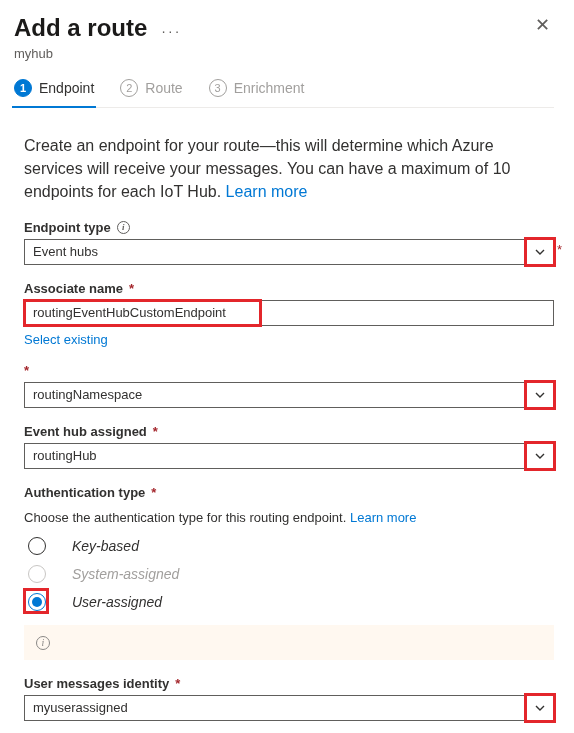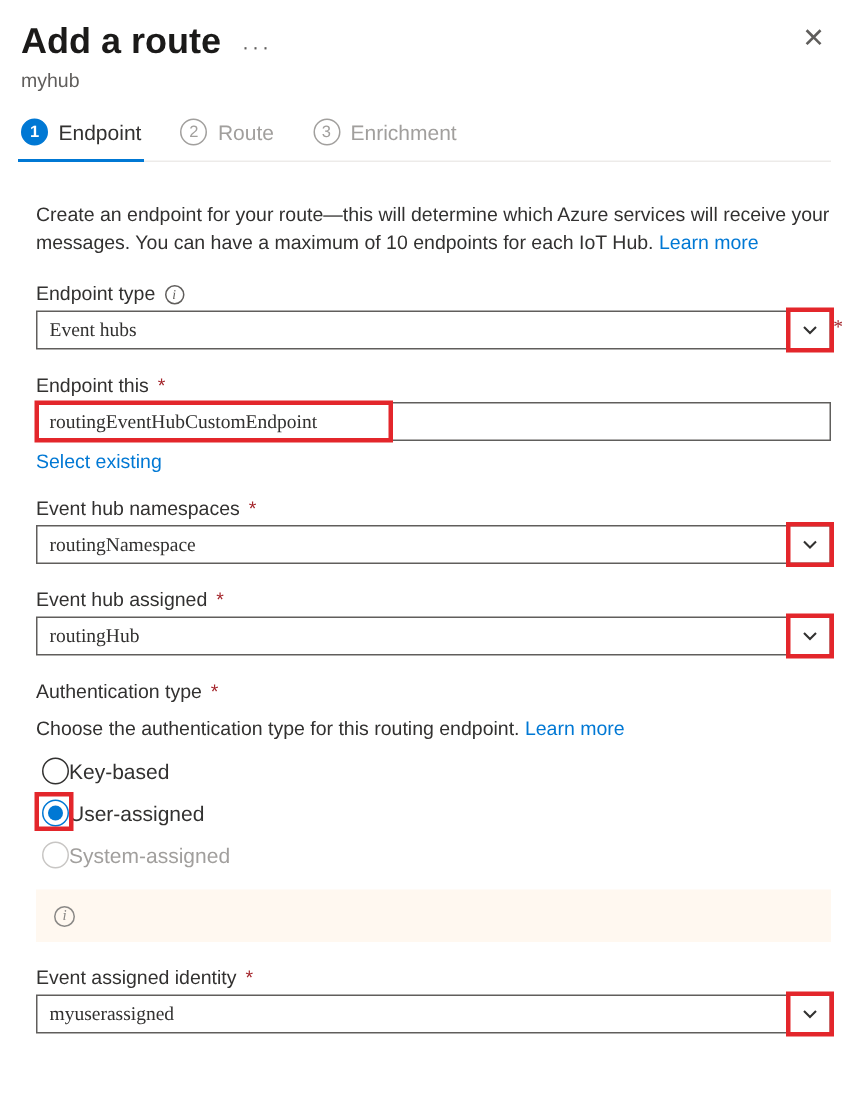--- a/index.html
+++ b/index.html
@@ -22,45 +22,45 @@
 
   .steps { display:flex; gap:26px; margin-top:18px; padding-left:0; }
   .step { display:flex; align-items:center; gap:7px; font-size:14px; color:#a19f9d; padding-bottom:10px; position:relative;}
   .step .circle { width:18px; height:18px; border-radius:50%; border:1px solid #a19f9d; display:flex; align-items:center; justify-content:center; font-size:11px; color:#a19f9d; background:#fff;}
   .step.active { color:#323130; font-weight:400;}
   .step.active .circle { background:#0078d4; border-color:#0078d4; color:#fff; font-weight:600;}
   .step.active::after { content:""; position:absolute; left:-2px; right:-2px; bottom:-1px; height:2px; background:#0078d4;}
   .steps-underline { height:1px; background:#edebe9; margin-top:0;}
 
   .body { padding: 18px 20px 8px 24px; }
-  .intro { font-size:13px; line-height:1.45; color:#323130; }
+  .intro { font-size:16px; line-height:1.45; color:#323130; }
   a.link { color:#0078d4; text-decoration:none; cursor:pointer;}
 
   .field { margin-top:16px; }
-  .label-row { display:flex; align-items:flex-end; gap:6px; font-size:13px; color:#323130; margin-bottom:4px;}
+  .label-row { display:flex; align-items:center; gap:6px; font-size:13px; color:#323130; margin-bottom:4px;font-weight:bold;}
   .req { color:#a4262c; }
   .info-icon { width:13px; height:13px; border:1px solid #605e5c; border-radius:50%; display:inline-flex; align-items:center; justify-content:center; font-size:9px; color:#605e5c; font-style:italic; font-family:Georgia,serif;}
 
-  .control-row { position:relative; display:flex; align-items:stretch;font-family:Liberation Serif, serif;}
+  .control-row { position:relative; display:flex; align-items:stretch;}
   .select, .text-input {
     width:100%; height:26px; border:1px solid #605e5c; padding:0 8px; font-size:13px; font-family:inherit; background:#fff; color:#323130;
   }
   .select { padding-right:30px; appearance:none; -webkit-appearance:none; cursor:pointer;}
   .chevron-box {
     position:absolute; right:0; top:0; width:28px; height:26px; display:flex; align-items:center; justify-content:center; pointer-events:none;
   }
   .hl-red { outline:3px solid #e3262b; outline-offset:-1px;}
   .red-override { position:absolute; border:3px solid #e3262b; pointer-events:none;}
   
 
   .sublink { margin-top:6px; display:inline-block;}
 
   .auth-desc { margin-top:10px; font-size:13px;}
   .radio-group { margin-top:12px; display:flex; flex-direction:column; gap:10px; padding-left:4px;}
-  .radio-item { display:flex; align-items:center; gap:0; font-size:14px; color:#323130;}
+  .radio-item { display:flex; align-items:center; gap:26px; font-size:14px; color:#323130;font-style:italic;}
   .radio-item.disabled { color:#a19f9d;}
   .radio { appearance:none; width:18px; height:18px; border:1px solid #323130; border-radius:50%; position:relative; margin:0; cursor:pointer;}
   .radio.disabled { border-color:#c8c6c4; cursor:default;}
   .radio.checked { border-color:#0078d4;}
   .radio.checked::after { content:""; position:absolute; left:3px; top:3px; right:3px; bottom:3px; background:#0078d4; border-radius:50%;}
   .radio-hl { position:absolute; width:26px; height:26px; border:3px solid #e3262b; left:-5px; top:-5px; pointer-events:none;}
   .radio-wrap { position:relative; display:flex; align-items:center;}
 
   .info-banner { margin-top:14px; background:#fff8f0; border:0; padding:10px 12px; display:flex; gap:10px; font-size:12.5px; color:#323130; align-items:flex-start;}
   .info-banner .info-icon { border-color:#8a8886; color:#8a8886; width:14px; height:14px; font-size:10px; flex:0 0 auto; margin-top:1px;}
@@ -112,33 +112,32 @@
         <svg class="chev" viewBox="0 0 12 12">
             <path d="M2 4 L6 8 L10 4"></path>
           </svg>
       </div>
       <span style="position:absolute;right:-8px;top:3px;color:#a4262c;font-size:13px">*</span>
     </div>
   </div>
 
   <div class="field">
     <div class="label-row">
-      <span>Endpoint this</span>
+      <span>Associate name</span>
       <span class="req">*</span>
     </div>
     <div class="control-row">
       <input class="text-input" value="routingEventHubCustomEndpoint" style="">
       <div class="red-override" style="left:-1px; top:-1px; width:239px; height:28px;"></div>
     </div>
     <a class="link sublink">Select existing</a>
   </div>
 
   <div class="field">
     <div class="label-row">
-      <span>Event hub namespaces</span>
       <span class="req">*</span>
     </div>
     <div class="control-row">
       <input class="select" readonly="" value="routingNamespace" style="">
       <div class="chevron-box hl-red">
         <svg class="chev" viewBox="0 0 12 12">
             <path d="M2 4 L6 8 L10 4"></path>
           </svg>
       </div>
     </div>
@@ -166,44 +165,44 @@
     </div>
     <div class="auth-desc">
       <span>Choose the authentication type for this routing endpoint. </span><a class="link">Learn more</a>
     </div>
     <div class="radio-group">
       <label class="radio-item">
         <span class="radio-wrap">
             <span class="radio"></span>
           </span>
         <span>Key-based</span>
+      </label>
+      <label class="radio-item disabled">
+        <span class="radio-wrap">
+            <span class="radio disabled"></span>
+          </span>
+        <span>System-assigned</span>
       </label>
       <label class="radio-item">
         <span class="radio-wrap">
           <span class="radio checked"></span>
           <span class="radio-hl"></span>
         </span>
         <span>User-assigned</span>
       </label>
-      <label class="radio-item disabled">
-        <span class="radio-wrap">
-            <span class="radio disabled"></span>
-          </span>
-        <span>System-assigned</span>
-      </label>
     </div>
   </div>
 
   <div class="info-banner">
     <span class="info-icon">i</span>
   </div>
 
   <div class="field">
     <div class="label-row">
-      <span>Event assigned identity</span>
+      <span>User messages identity</span>
       <span class="req">*</span>
     </div>
     <div class="control-row">
       <input class="select" readonly="" value="myuserassigned" style="">
       <div class="chevron-box hl-red">
         <svg class="chev" viewBox="0 0 12 12">
             <path d="M2 4 L6 8 L10 4"></path>
           </svg>
       </div>
     </div>

